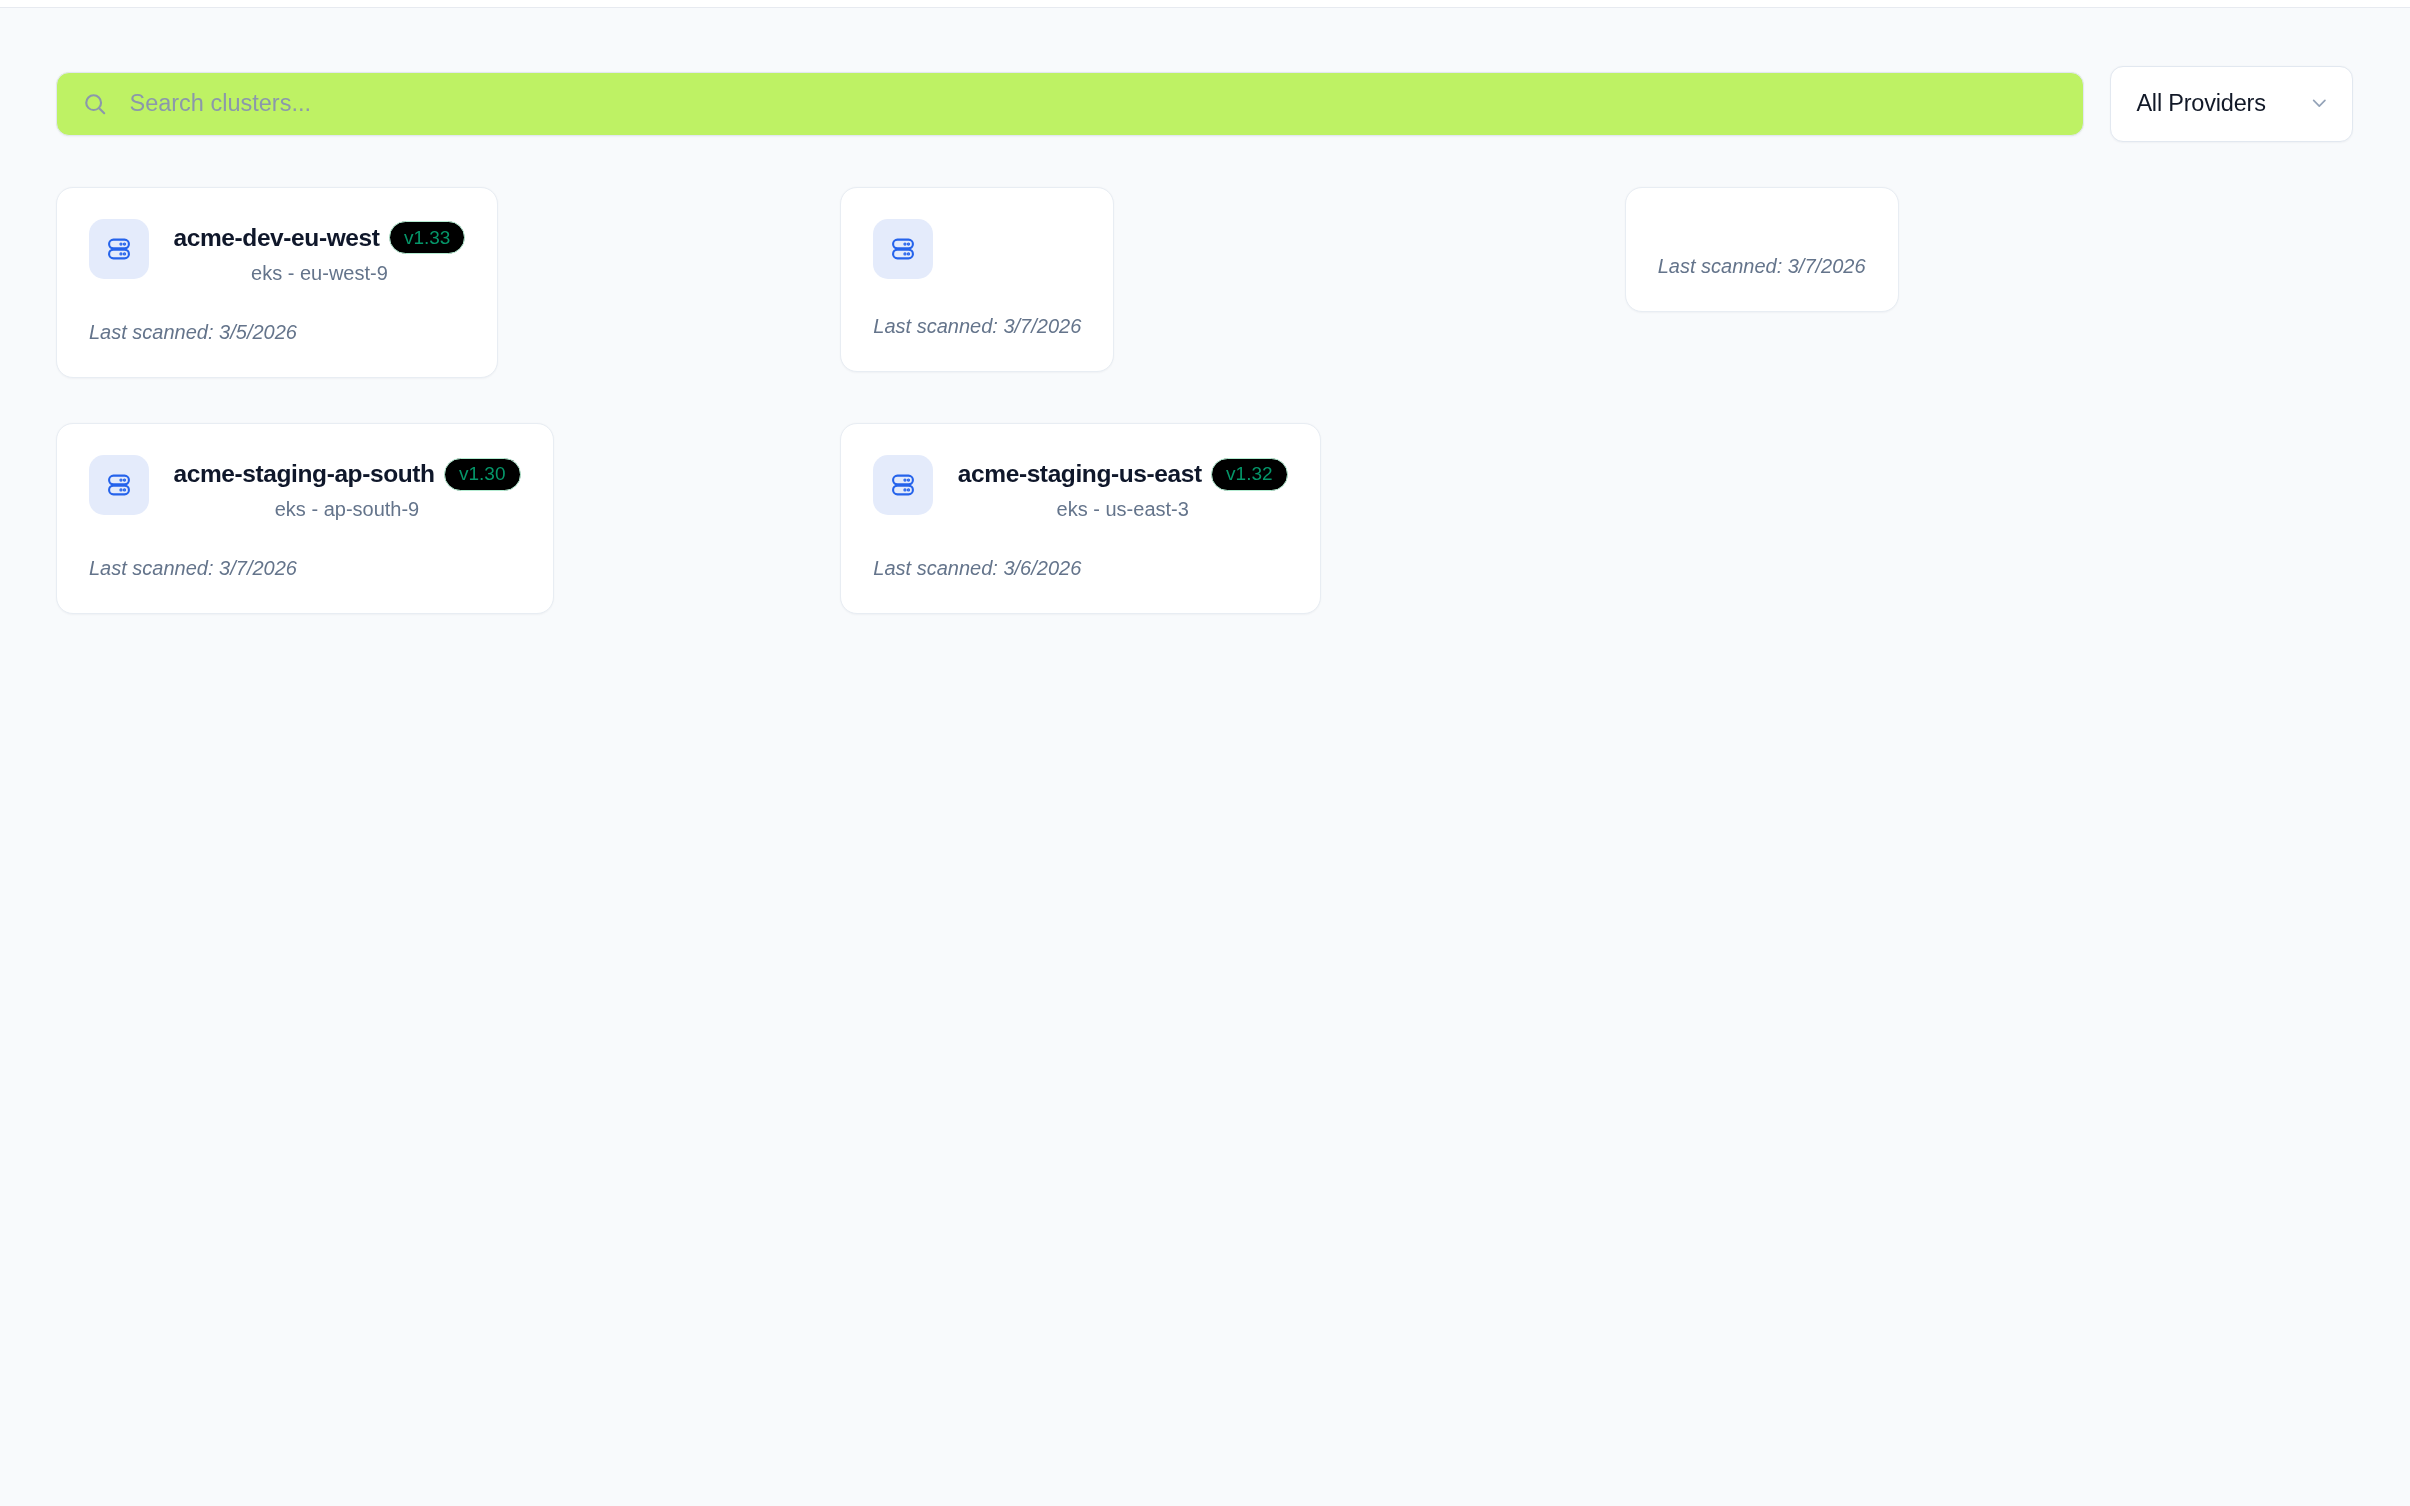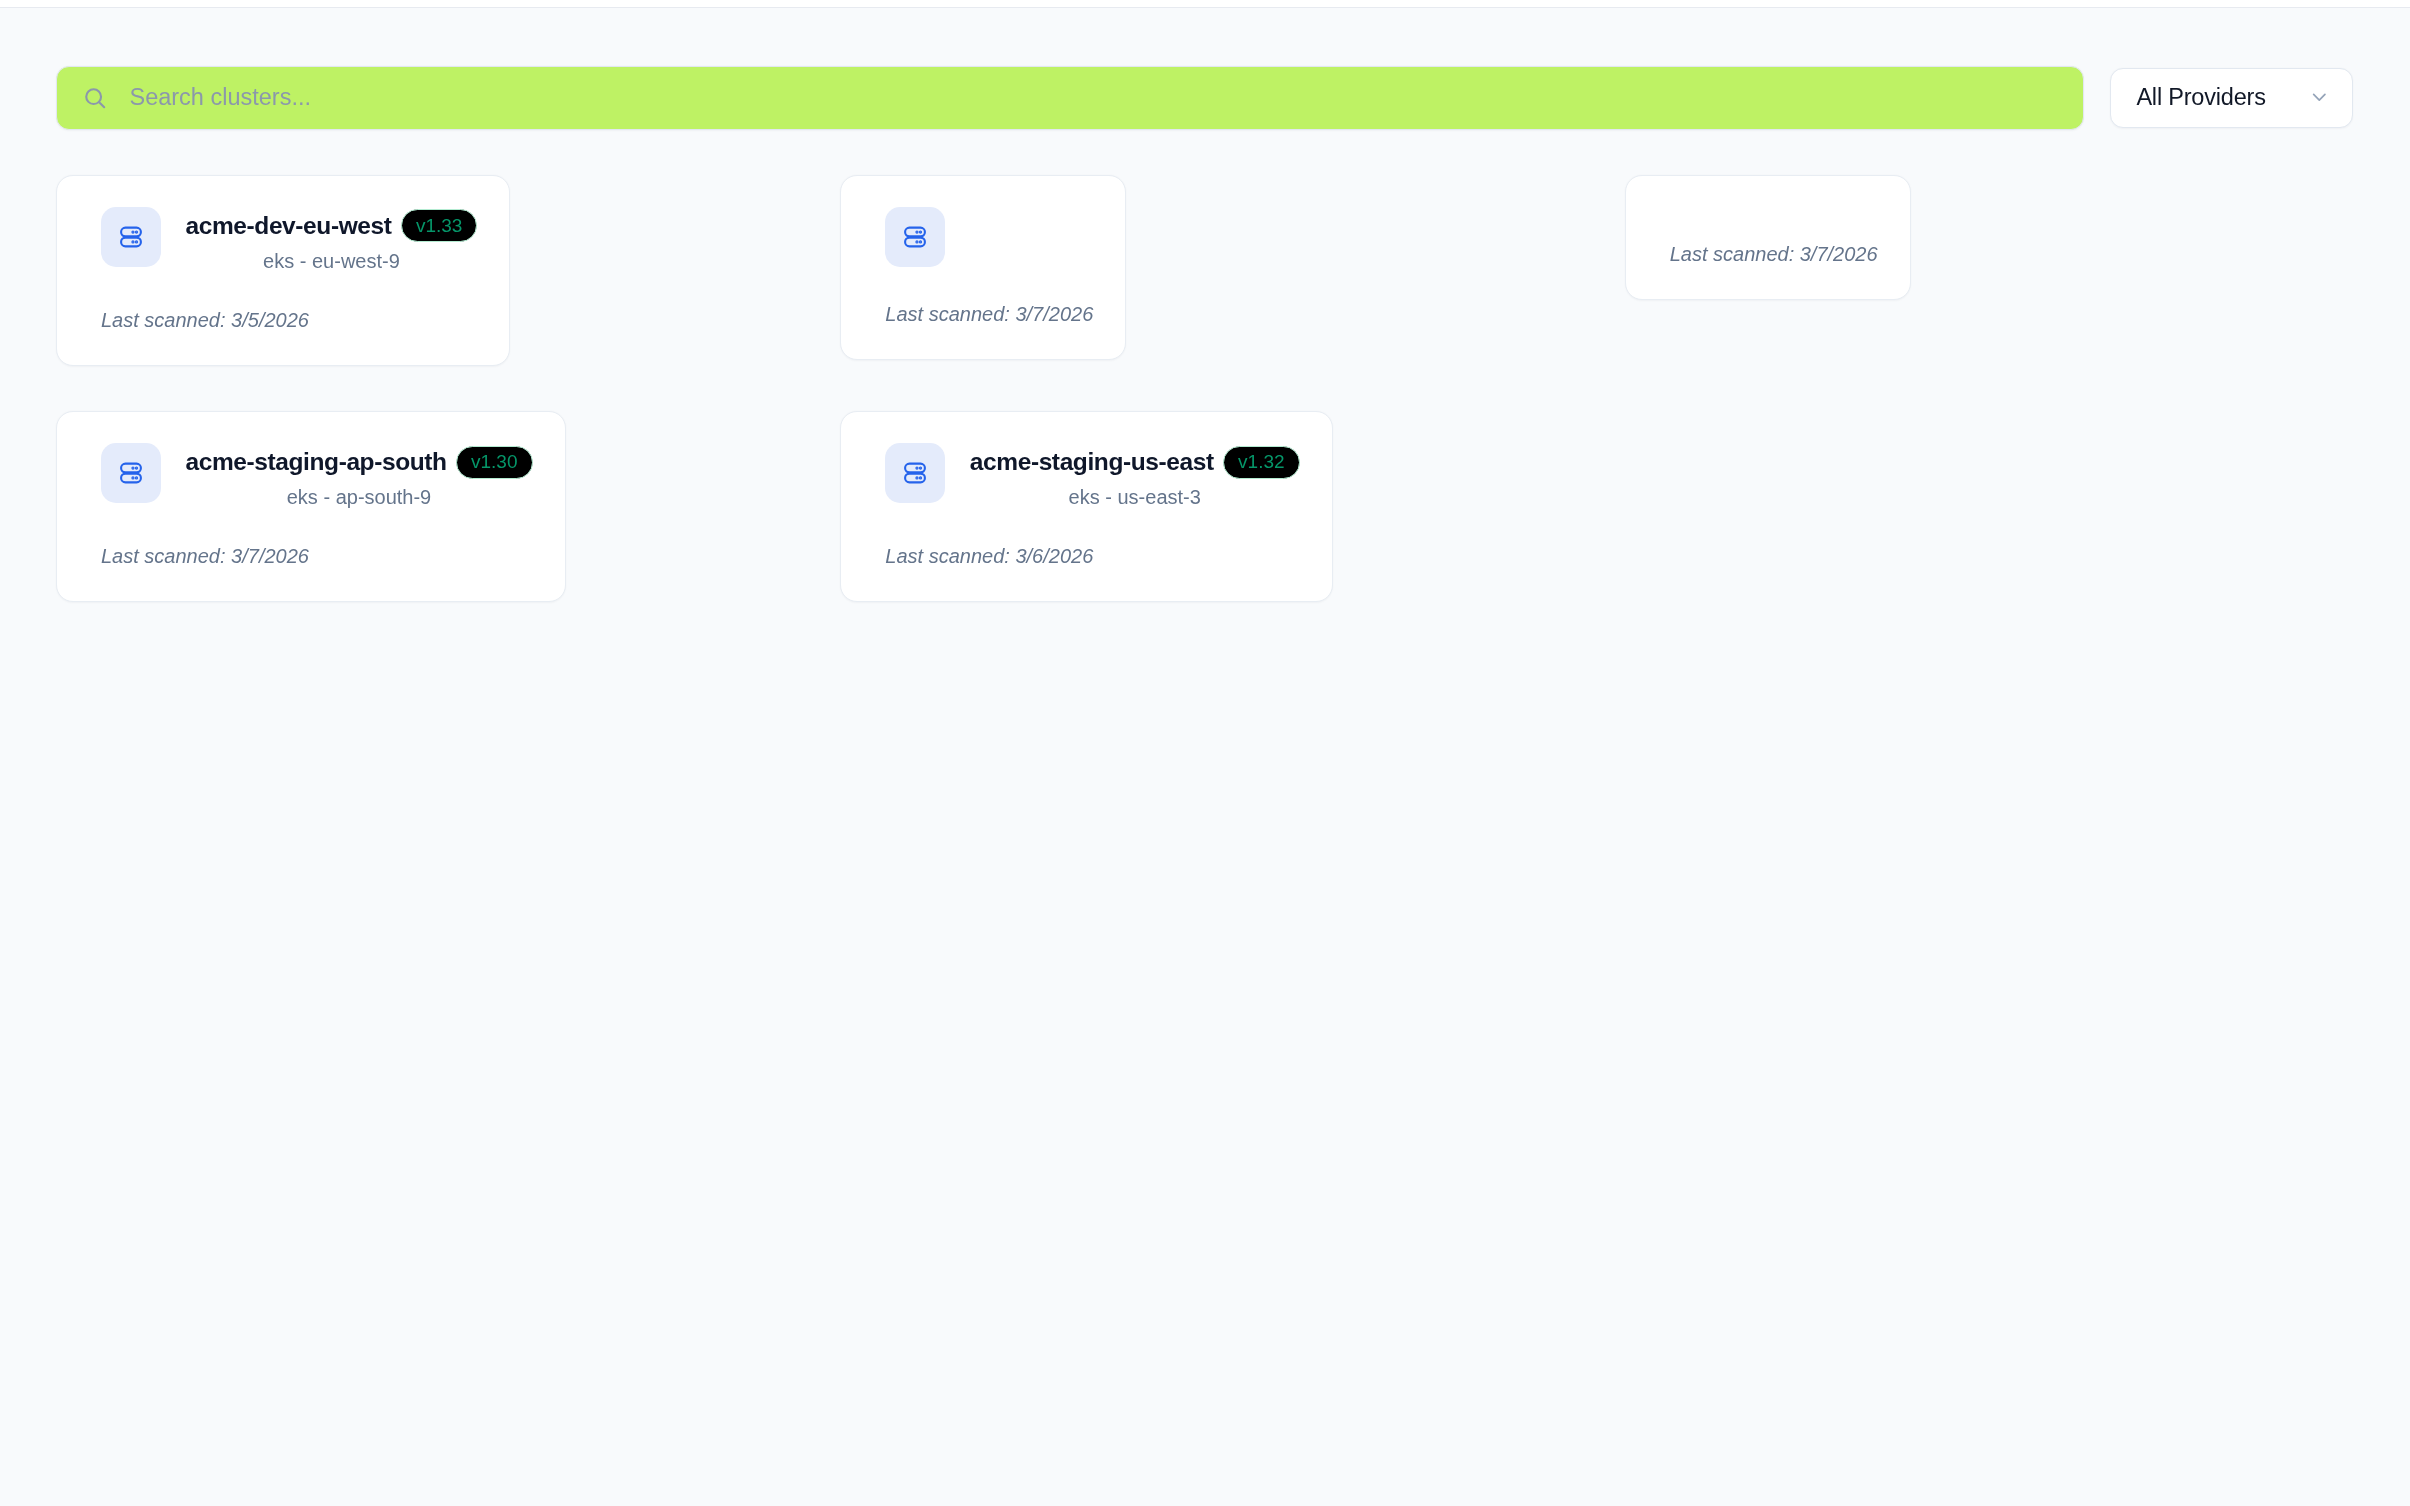--- a/index.html
+++ b/index.html
@@ -44,21 +44,21 @@
     outline: none;
     background: transparent;
     font-family: "Liberation Sans", sans-serif;
     font-size: 23.5px;
     color: #0f172a;
     width: 100%;
   }
   .searchbox input::placeholder { color: #8b98ab; }
   .dropdown {
     width: 243px;
-    height: 60px;
+    height: 76px;
     background: #ffffff;
     border: 1.4px solid #e2e8f0;
     border-radius: 13px;
     display: flex;
     align-items: center;
     justify-content: space-between;
     padding: 0 21px 0 25.4px;
     cursor: pointer;
     box-shadow: 0 0.9px 1.9px rgba(16,24,40,0.04);
   }
@@ -74,21 +74,21 @@
     grid-template-columns: repeat(3, 1fr);
     column-gap: 56px;
     row-gap: 45px;
     align-items: start;
   }
   .card {
     width: max-content;
     background: #ffffff;
     border: 1.4px solid #e8edf3;
     border-radius: 17px;
-    padding: 31px 32px 33px 44px;
+    padding: 31px 32px 33px 32px;
     box-shadow: 0 0.9px 1.9px rgba(16,24,40,0.04);
     cursor: pointer;
   }
   .card-header {
     display: flex;
     align-items: flex-start;
     gap: 24.5px;
   }
   .icon-box {
     width: 60px;

